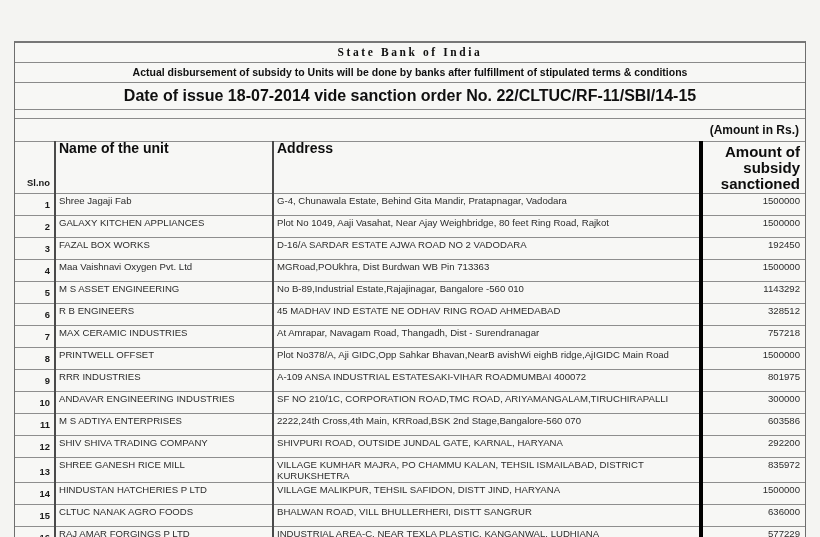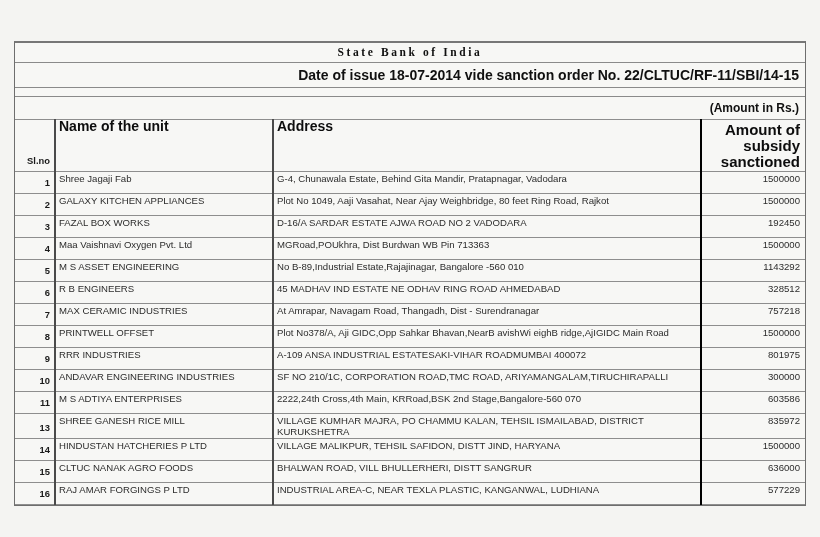--- a/index.html
+++ b/index.html
@@ -46,23 +46,23 @@
     font-family: "Liberation Serif", serif;
   }
   .band-sub {
     text-align: center;
     font-weight: bold;
     font-size: 10.5px;
     line-height: 13px;
     padding: 3px 30px 3px 30px;
   }
   .band-date {
-    text-align: right;
-    font-weight: bold;
-    font-size: 14px;
+    text-align: center;
+    font-weight: bold;
+    font-size: 16px;
     padding: 4px 6px 4px 6px;
   }
   .band-amt {
     text-align: right;
     font-weight: bold;
     font-size: 12px;
     padding: 4px 6px 4px 6px;
     border-bottom: none;
   }
   .band-spacer {
@@ -81,21 +81,21 @@
     border: 1px solid #8e8e8e;
     box-sizing: border-box;
     vertical-align: top;
     padding: 1px 3px 1px 3px;
     line-height: 11.2px;
     overflow: hidden;
   }
   
   table.grid .c-sl   { width: 40px;  border-left: none; border-right: 2px solid #4a4a4a; vertical-align: bottom; text-align: right; font-weight: bold; font-size: 9.4px; padding-bottom: 5px; padding-right: 4px; color: #1a1a1a;}
   table.grid .c-name { width: 218px; border-right: 2px solid #4a4a4a; }
-  table.grid .c-addr { width: 428px; border-right: 2px solid #000000; }
+  table.grid .c-addr { width: 428px; border-right: 4px solid #000000; }
   table.grid .c-amt  { width: 104px; text-align: right; border-right: none; padding-right: 5px; }
 
   thead th {
     font-weight: bold;
     color: #0d0d0d;
     font-size: 14px;
     text-align: left;
     vertical-align: top;
     line-height: 11px;
     height: 50px;
@@ -109,20 +109,21 @@
 </style>
 </head>
 <body>
 
 <div class="page">
 
   <div class="doc-frame">
 
     <div class="band band-title">State  Bank  of  India</div>
 
+    <div class="band band-sub">Actual disbursement of subsidy to Units  will be done by banks after fulfillment of stipulated terms &amp; conditions</div>
 
     <div class="band band-date">Date of issue 18-07-2014 vide sanction order No. 22/CLTUC/RF-11/SBI/14-15</div>
 
     <div class="band band-spacer"></div>
 
     <div class="band band-amt">(Amount in Rs.)</div>
 
     <table class="grid">
       <thead>
         <tr>
@@ -193,20 +194,26 @@
             <td class="c-addr">SF NO 210/1C, CORPORATION ROAD,TMC ROAD, ARIYAMANGALAM,TIRUCHIRAPALLI</td>
             <td class="c-amt">300000</td>
           </tr>
           <tr>
             <td class="c-sl">11</td>
             <td class="c-name">M S ADTIYA ENTERPRISES</td>
             <td class="c-addr">2222,24th Cross,4th Main, KRRoad,BSK 2nd Stage,Bangalore-560 070</td>
             <td class="c-amt">603586</td>
           </tr>
           <tr>
+            <td class="c-sl">12</td>
+            <td class="c-name">SHIV SHIVA TRADING COMPANY</td>
+            <td class="c-addr">SHIVPURI ROAD, OUTSIDE JUNDAL GATE, KARNAL, HARYANA</td>
+            <td class="c-amt">292200</td>
+          </tr>
+          <tr>
             <td class="c-sl">13</td>
             <td class="c-name">SHREE GANESH RICE MILL</td>
             <td class="c-addr">VILLAGE KUMHAR MAJRA, PO CHAMMU KALAN, TEHSIL ISMAILABAD, DISTRICT KURUKSHETRA</td>
             <td class="c-amt">835972</td>
           </tr>
           <tr>
             <td class="c-sl">14</td>
             <td class="c-name">HINDUSTAN HATCHERIES P LTD</td>
             <td class="c-addr">VILLAGE MALIKPUR, TEHSIL SAFIDON, DISTT JIND, HARYANA</td>
             <td class="c-amt">1500000</td>

